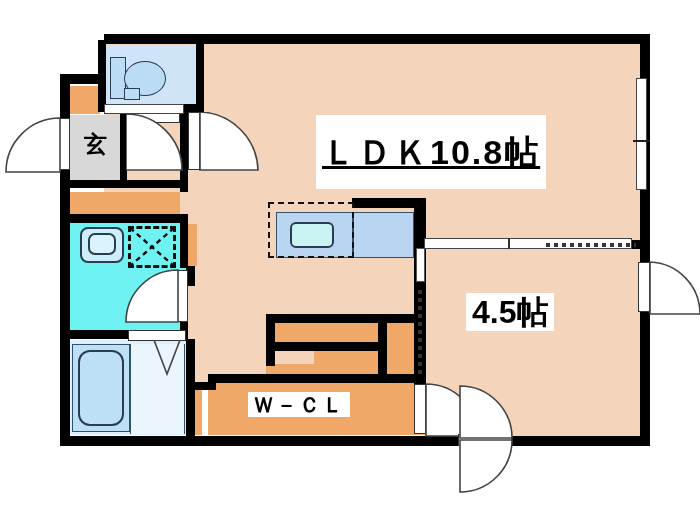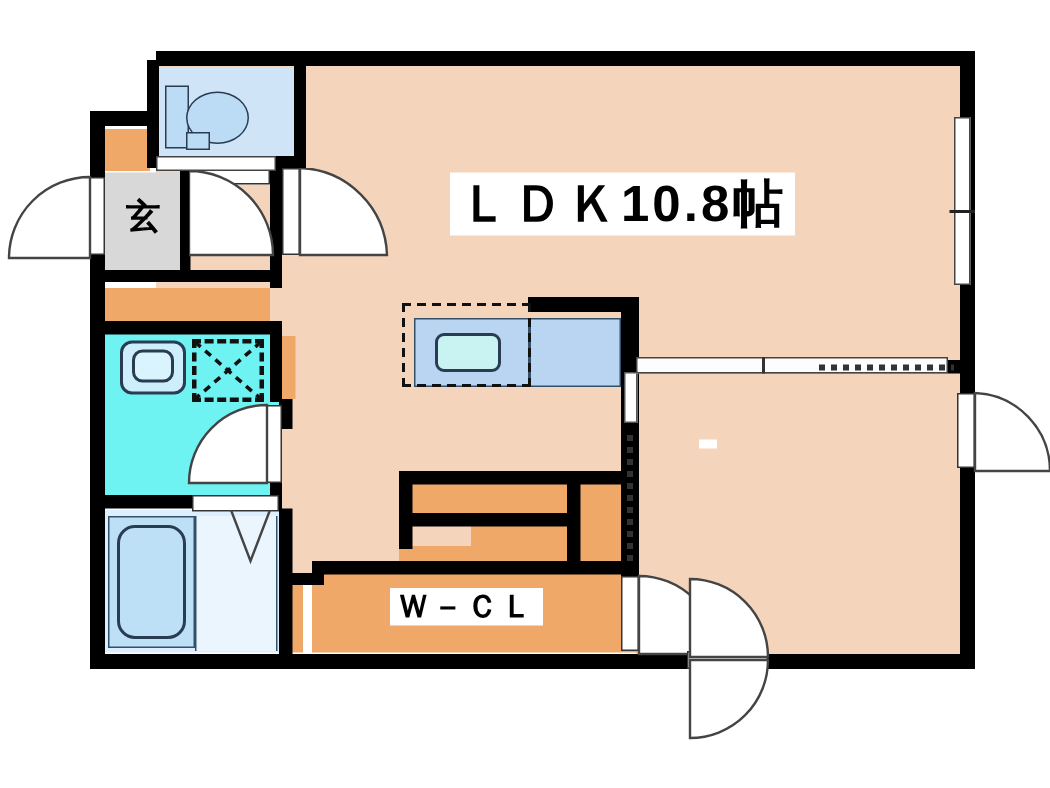--- a/index.html
+++ b/index.html
@@ -20,24 +20,24 @@
   .f-sink{background:#c9f2f2;}
   
   .wall{position:absolute;background:#000000;}
   
   .open{position:absolute;background:#ffffff;border:1px solid #333;box-sizing:border-box;}
   .leaf{position:absolute;background:#ffffff;border:1px solid #333;box-sizing:border-box;}
   .dash{position:absolute;box-sizing:border-box;}
   
   .lbl{position:absolute;background:#ffffff;color:#000;
        font-weight:700;line-height:1.0;white-space:nowrap;letter-spacing:0px;}
-  #lbl-ldk{left:300px;top:115px;font-size:34px;padding:4px 6px;letter-spacing:2px;}
+  #lbl-ldk{left:316px;top:115px;font-size:34px;padding:20px 6px;letter-spacing:2px;text-decoration:underline;}
   #lbl-room{left:466px;top:293px;font-size:32px;padding:3px 6px;text-align:center;}
   #lbl-room span{display:block;}
-  #lbl-wcl{left:260px;top:392px;font-size:21px;padding:2px 5px;letter-spacing:2px;}
+  #lbl-wcl{left:248px;top:392px;font-size:21px;padding:2px 5px;letter-spacing:2px;}
   #lbl-genkan{left:82px;top:133px;font-size:23px;padding:0px 2px;background:transparent;}
 </style>
 </head>
 <body>
 
 <div id="plan">
 
   <div class="fill f-ldk abs" style="left:104px;top:40px;width:540px;height:225px;"></div>
   <div class="fill f-ldk abs" style="left:186px;top:190px;width:240px;height:200px;"></div>
 
@@ -179,19 +179,20 @@
 
   <div class="open" style="left:636px;top:78px;width:11px;height:112px;background:#ffffff;border:1px solid #444;"></div>
   <div class="abs" style="left:633px;top:140px;width:17px;height:2px;background:#222;"></div>
 
   <div class="abs" style="left:418px;top:290px;width:4px;height:84px;
               background:repeating-linear-gradient(to bottom,#333 0 4px,transparent 4px 8px);"></div>
 
   <div class="lbl" id="lbl-ldk">ＬＤＫ10.8帖</div>
 
   <div class="lbl" id="lbl-room">
+    <span>4.5帖</span>
   </div>
 
   <div class="lbl" id="lbl-wcl">Ｗ－ＣＬ</div>
 
   <div class="lbl" id="lbl-genkan">玄</div>
 
 </div>
 
 </body></html>

